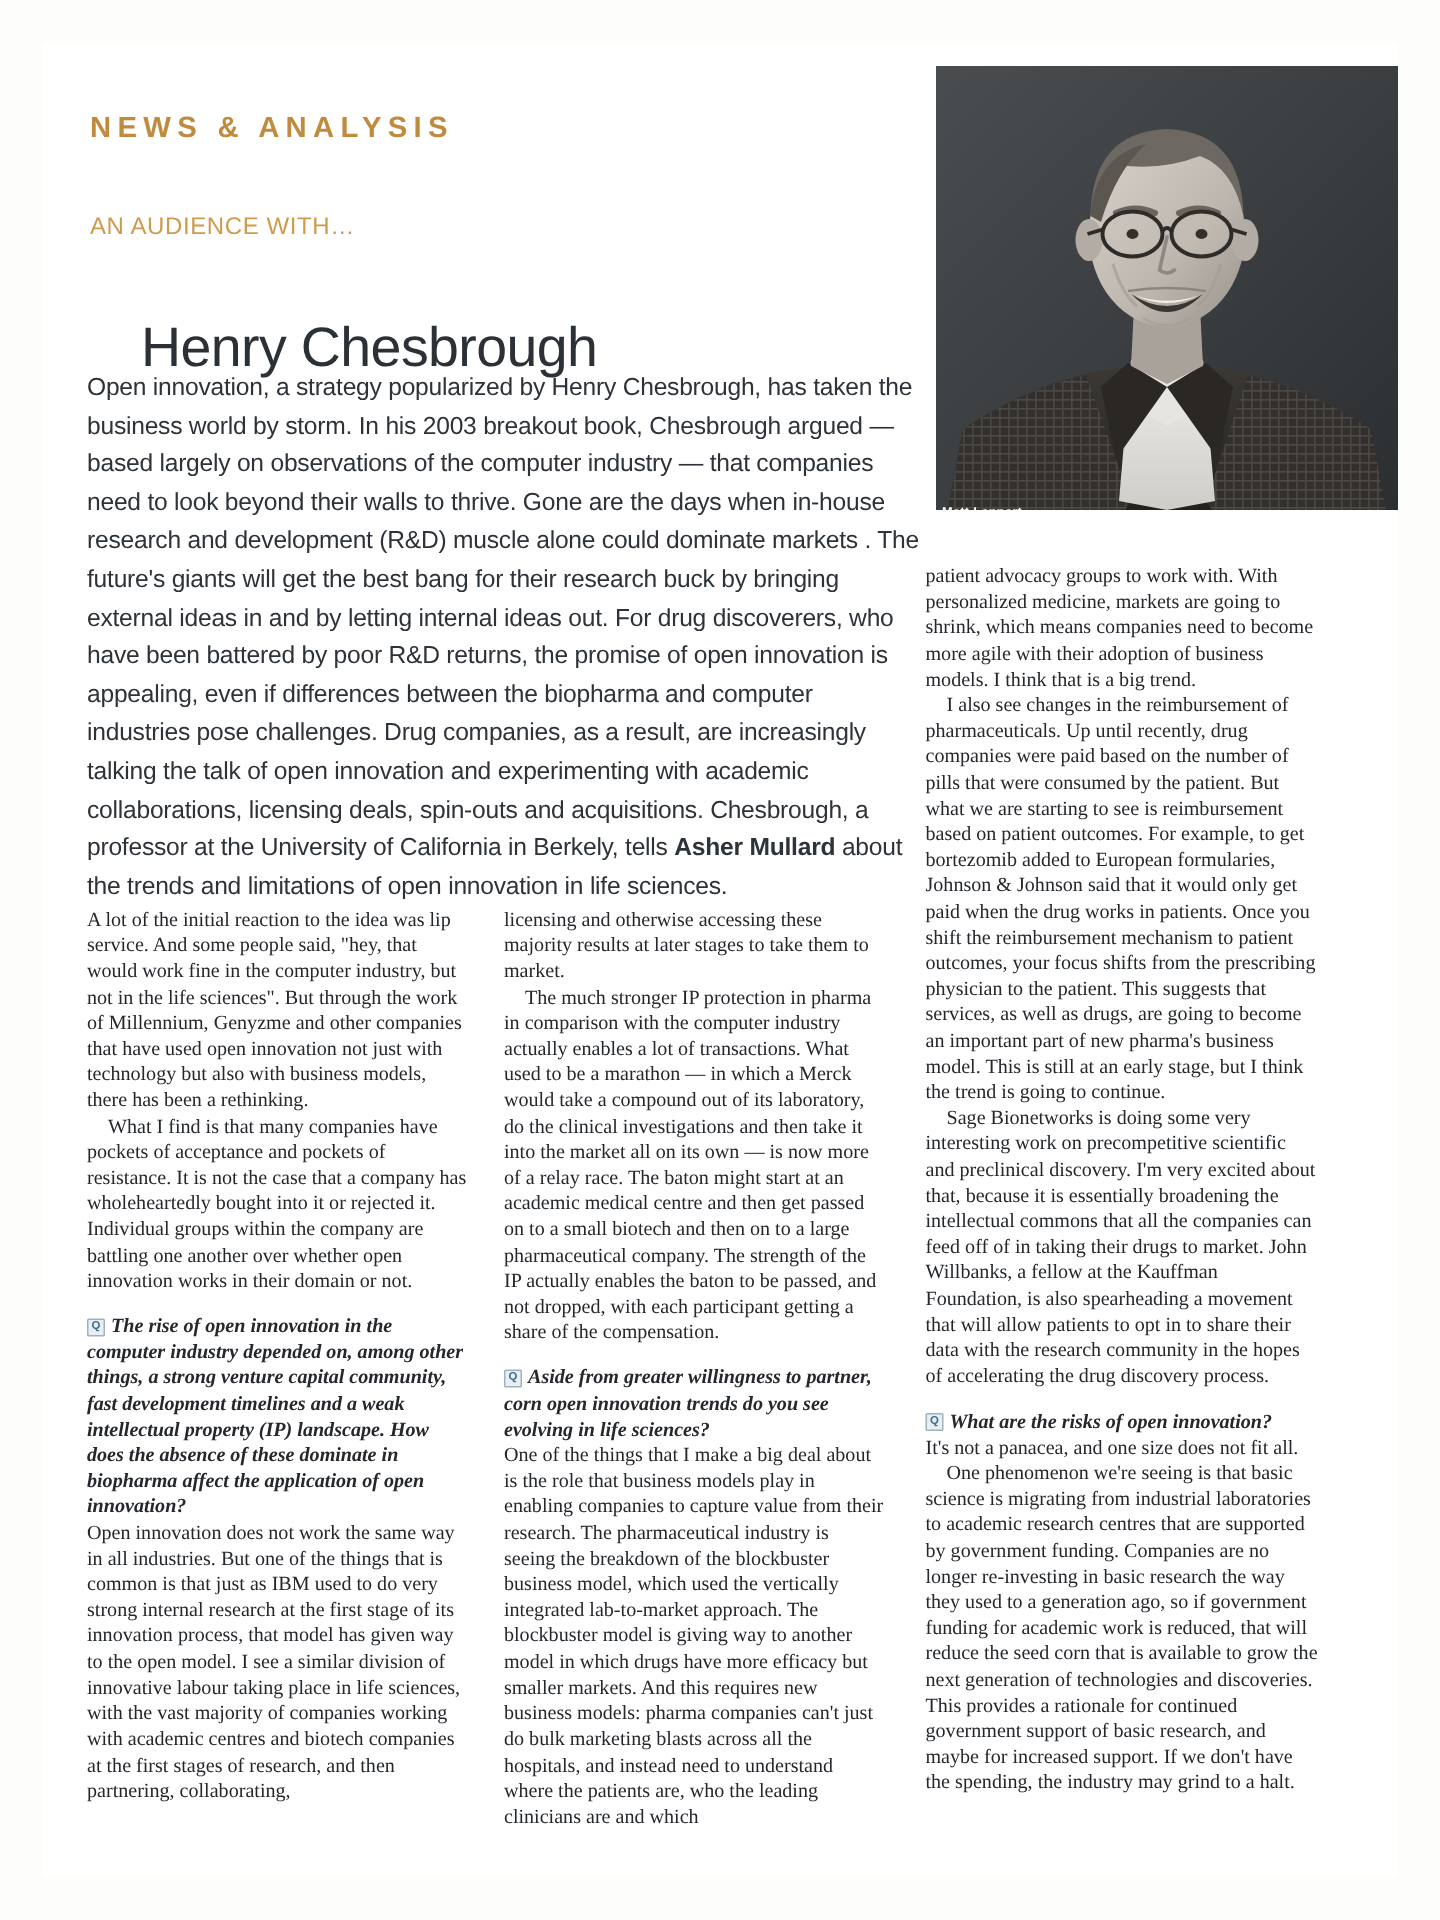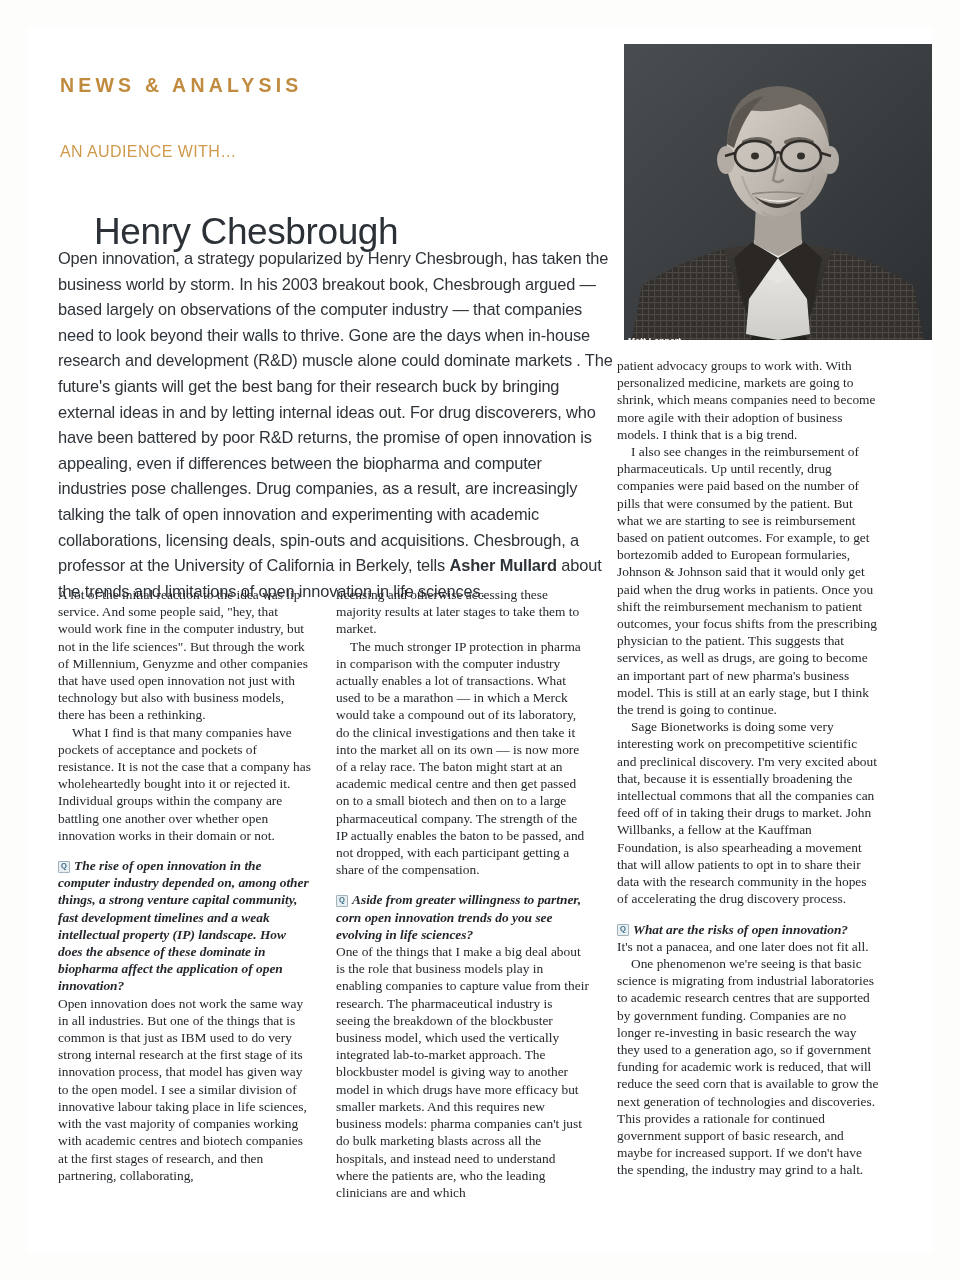--- a/index.html
+++ b/index.html
@@ -99,20 +99,21 @@
   }
   .standfirst b { font-weight: 700; }
 
   
   .col {
     position: absolute;
     font-size: 13.4px;
     line-height: 17.2px;
     color: #24282c;
     text-align: left;
+    margin-top: 18px;
   }
   .col1 { left: 58px;  top: 586px;  width: 253px; }
   .col2 { left: 336px; top: 586px;  width: 253px; }
   .col3 { left: 617px; top: 357px;  width: 262px; }
 
   .col p {
     margin: 0;
   }
   .col p.indent { text-indent: 14px; }
   .col p.q {
@@ -254,16 +255,16 @@
     <p class="indent">The much stronger IP protection in pharma in comparison with the computer industry actually enables a lot of transactions. What used to be a marathon — in which a Merck would take a compound out of its laboratory, do the clinical investigations and then take it into the market all on its own — is now more of a relay race. The baton might start at an academic medical centre and then get passed on to a small biotech and then on to a large pharmaceutical company. The strength of the IP actually enables the baton to be passed, and not dropped, with each participant getting a share of the compensation.</p>
     <p class="q"><span class="qmark"></span><span>Aside from greater willingness to partner, corn open innovation trends do you see evolving in life sciences?</span></p>
     <p>One of the things that I make a big deal about is the role that business models play in enabling companies to capture value from their research. The pharmaceutical industry is seeing the breakdown of the blockbuster business model, which used the vertically integrated lab-to-market approach. The blockbuster model is giving way to another model in which drugs have more efficacy but smaller markets. And this requires new business models: pharma companies can't just do bulk marketing blasts across all the hospitals, and instead need to understand where the patients are, who the leading clinicians are and which</p>
   </div>
 
   <div class="col col3">
     <p>patient advocacy groups to work with. With personalized medicine, markets are going to shrink, which means companies need to become more agile with their adoption of business models. I think that is a big trend.</p>
     <p class="indent">I also see changes in the reimbursement of pharmaceuticals. Up until recently, drug companies were paid based on the number of pills that were consumed by the patient. But what we are starting to see is reimbursement based on patient outcomes. For example, to get bortezomib added to European formularies, Johnson &amp; Johnson said that it would only get paid when the drug works in patients. Once you shift the reimbursement mechanism to patient outcomes, your focus shifts from the prescribing physician to the patient. This suggests that services, as well as drugs, are going to become an important part of new pharma's business model. This is still at an early stage, but I think the trend is going to continue.</p>
     <p class="indent">Sage Bionetworks is doing some very interesting work on precompetitive scientific and preclinical discovery. I'm very excited about that, because it is essentially broadening the intellectual commons that all the companies can feed off of in taking their drugs to market. John Willbanks, a fellow at the Kauffman Foundation, is also spearheading a movement that will allow patients to opt in to share their data with the research community in the hopes of accelerating the drug discovery process.</p>
     <p class="q"><span class="qmark"></span><span>What are the risks of open innovation?</span></p>
-    <p>It's not a panacea, and one later does not fit all.</p>
+    <p>It's not a panacea, and one size does not fit all.</p>
     <p class="indent">One phenomenon we're seeing is that basic science is migrating from industrial laboratories to academic research centres that are supported by government funding. Companies are no longer re-investing in basic research the way they used to a generation ago, so if government funding for academic work is reduced, that will reduce the seed corn that is available to grow the next generation of technologies and discoveries. This provides a rationale for continued government support of basic research, and maybe for increased support. If we don't have the spending, the industry may grind to a halt.</p>
   </div>
 </div>
 
 </body></html>

